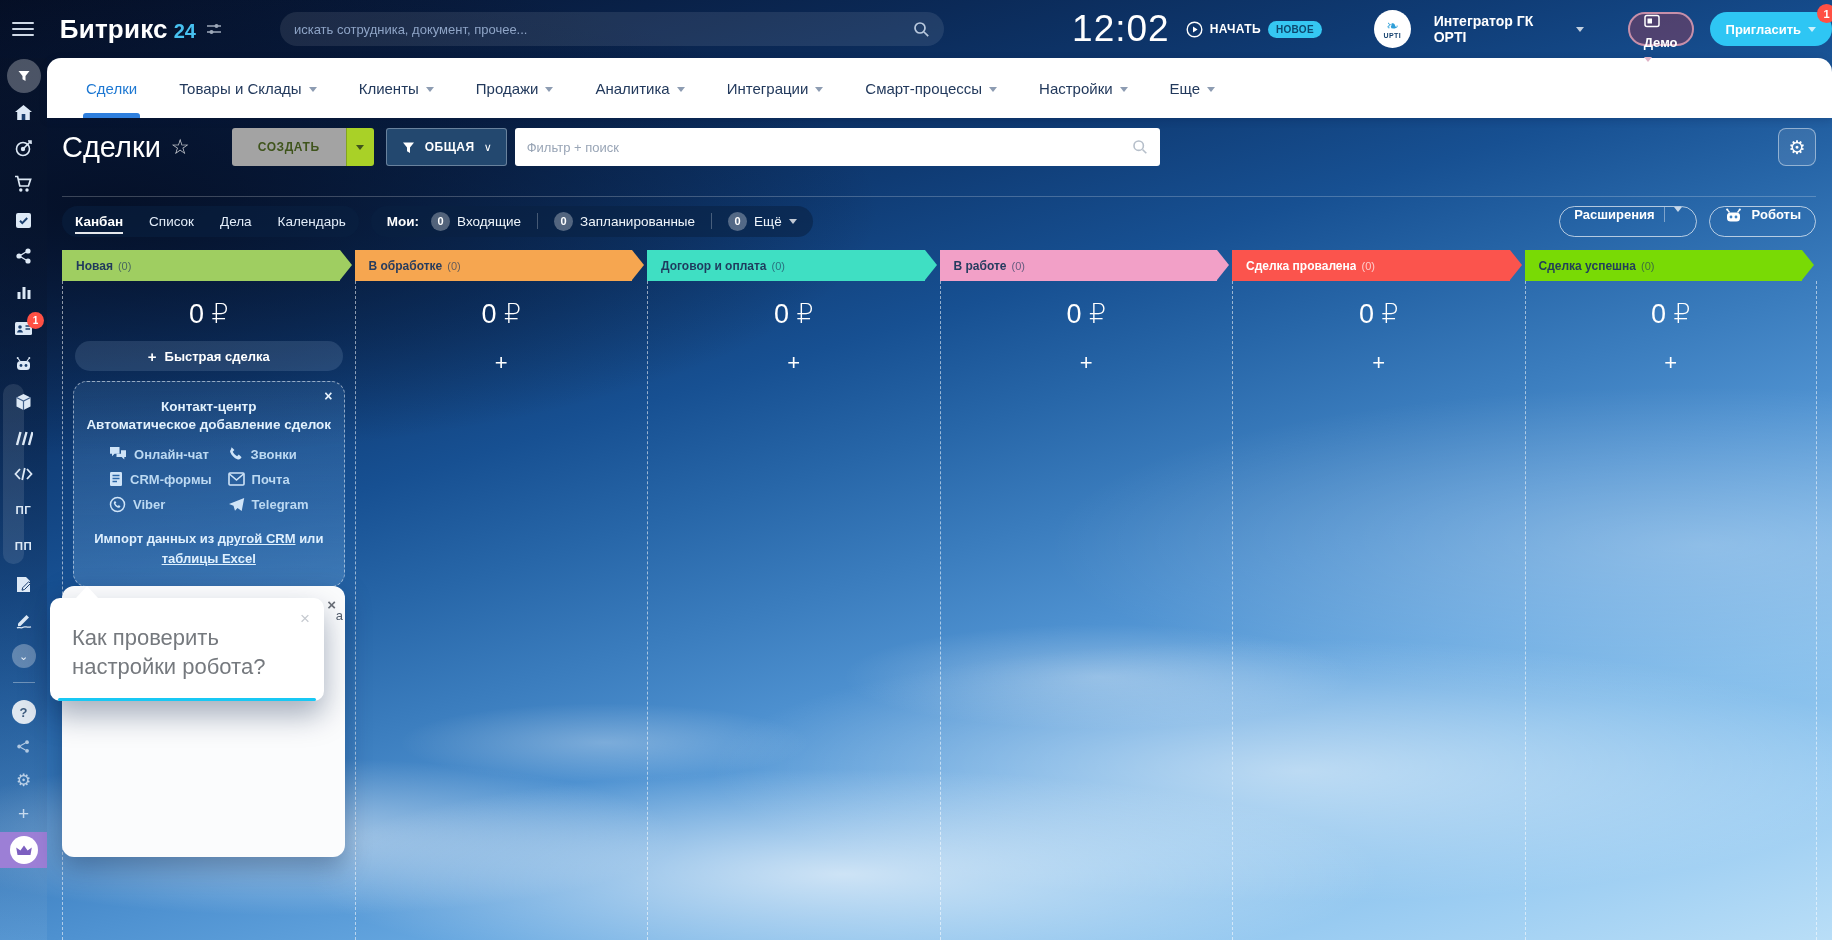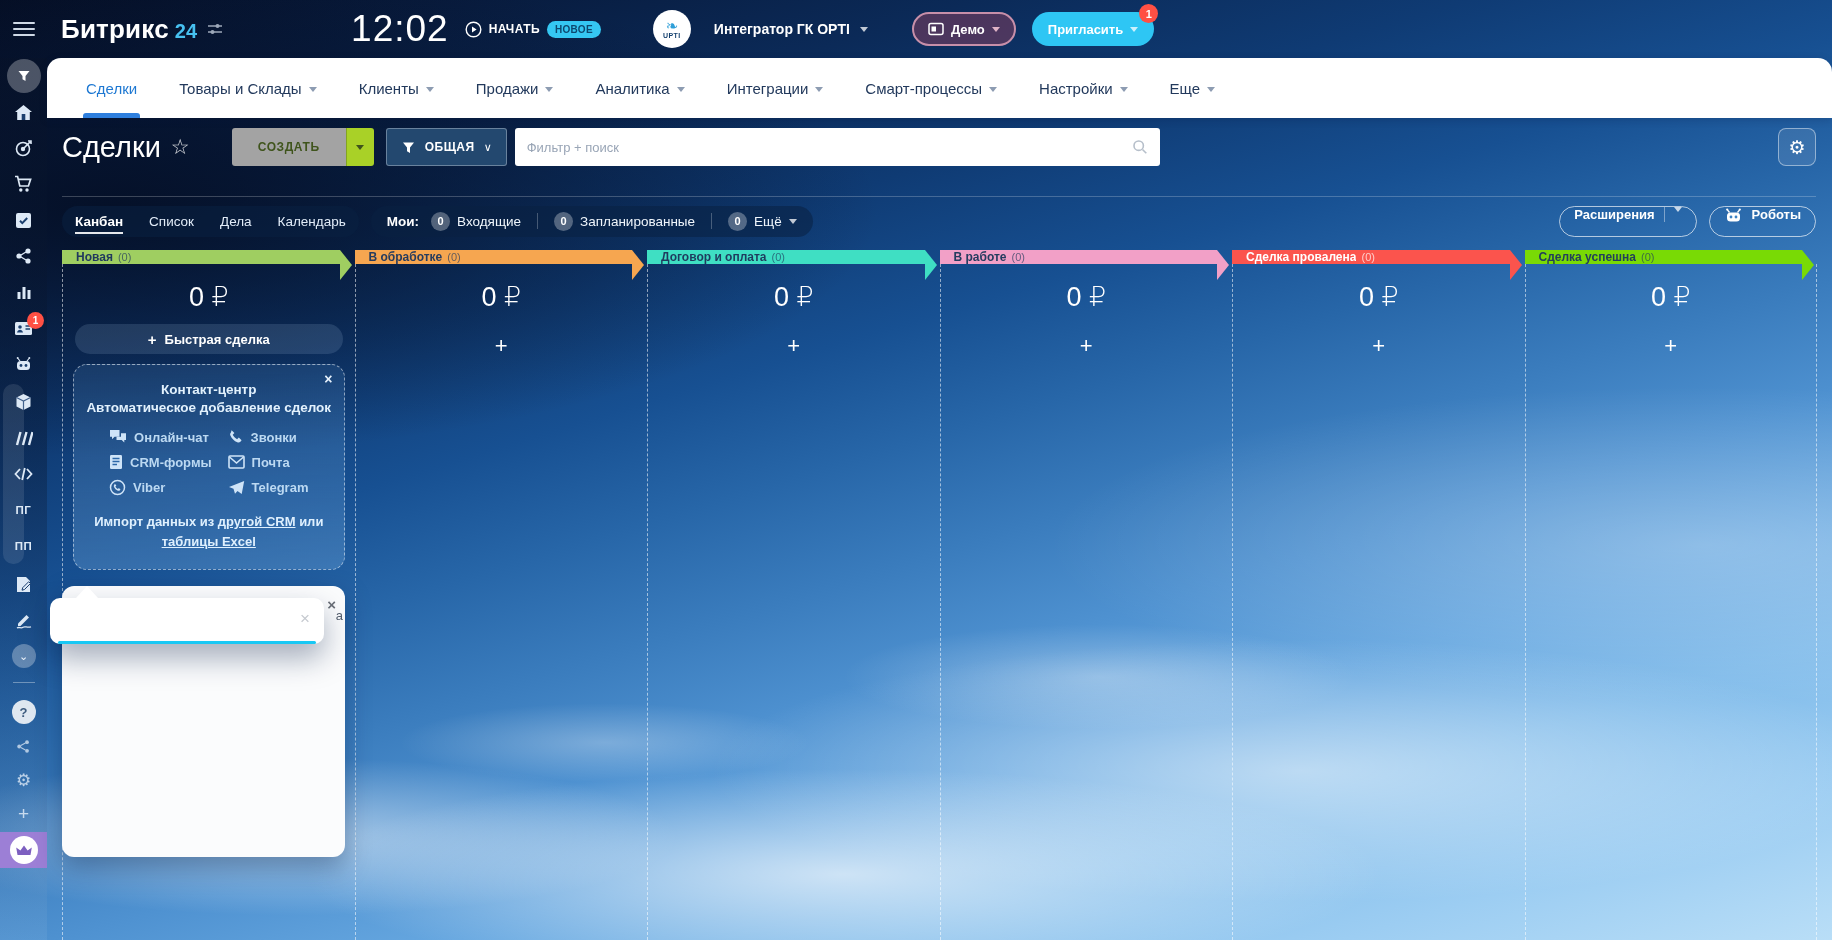--- a/index.html
+++ b/index.html
@@ -39,21 +39,21 @@
   .start { display:flex; align-items:center; gap:7px; margin-left:16px; cursor:pointer; }
   .start .lbl { color:#fff; font-size:12px; font-weight:bold; letter-spacing:.4px; }
   .badge-new { background:#35c7f2; color:#0d486f; font-size:10px; font-weight:bold; padding:3px 8px; border-radius:9px; letter-spacing:.3px; }
   .account { display:flex; align-items:center; gap:10px; margin-left:52px; cursor:pointer; }
   .avatar { width:38px; height:38px; border-radius:50%; background:#fff; display:flex; flex-direction:column; align-items:center; justify-content:center; overflow:hidden; }
   .avatar .feather { color:#2e9fd8; font-size:15px; line-height:12px; font-style:italic; }
   .avatar .av-t { color:#14406e; font-size:7px; font-weight:bold; letter-spacing:.4px; }
   .account .name { color:#fff; font-size:14px; font-weight:bold;margin-left:13px; }
   .chev { display:inline-block; border-left:4px solid transparent; border-right:4px solid transparent; border-top:5px solid rgba(255,255,255,.75); }
   .btn-demo { margin-left:44px; height:34px; border-radius:17px; border:2px solid #c78fa9; background:rgba(130,62,94,.55);
-    display:flex; align-items:center; gap:7px; padding:0 14px; cursor:pointer; }
+    display:flex; align-items:flex-start; gap:7px; padding:0 14px; cursor:pointer;flex-direction:column; }
   .btn-demo .lbl { color:#fff; font-size:13px; font-weight:bold; }
   .btn-invite { position:relative; margin-left:16px; height:34px; border-radius:17px; background:#2ec6f4;
     display:flex; align-items:center; gap:7px; padding:0 16px; cursor:pointer; }
   .btn-invite .lbl { color:#fff; font-size:13px; font-weight:bold; }
   .btn-invite .cnt { position:absolute; top:-8px; right:-4px; width:19px; height:19px; border-radius:50%;
     background:#ff5044; color:#fff; font-size:11px; font-weight:bold; display:flex; align-items:center; justify-content:center; }
 
   
   .navbar { position:absolute; top:58px; left:47px; right:0; height:60px; z-index:20; background:#ffffff;
     border-radius:14px 14px 0 0; display:flex; align-items:center; padding:0 18px; box-shadow:0 2px 8px rgba(0,20,60,.2); }
@@ -97,21 +97,21 @@
   .cgroup .clbl { color:#f0f6fc; font-size:13.5px; }
   .vdiv { width:1px; height:16px; background:rgba(255,255,255,.25); margin:0 6px; }
   .right-btns { margin-left:auto; display:flex; gap:12px; }
   .btn-outline { height:31px; border-radius:16px; border:1px solid rgba(255,255,255,.65); display:flex; align-items:flex-start;
     padding:0 14px; gap:9px; cursor:pointer; color:#fff; font-size:13px; font-weight:bold; }
   .btn-outline .odiv { width:1px; height:15px; background:rgba(255,255,255,.4); }
 
   
   .kanban { position:absolute; top:250px; left:62px; right:15px; bottom:0; z-index:6; display:flex; overflow:hidden; }
   .kcol { flex:1; display:flex; flex-direction:column; min-width:0; }
-  .col-header { position:relative; height:14px; margin-right:15px; background:var(--col); color:var(--tc);
+  .col-header { position:relative; height:31px; margin-right:15px; background:var(--col); color:var(--tc);
     display:flex; align-items:center; padding:0 14px; gap:5px; cursor:pointer; }
   .col-header::after { content:""; position:absolute; left:100%; top:0; border-top:15.5px solid transparent;
     border-bottom:15.5px solid transparent; border-left:12px solid var(--col); }
   .col-header .t { font-size:12px; font-weight:bold; white-space:nowrap; overflow:hidden; }
   .col-header .c { font-size:11px; opacity:.7; }
   .kbody { flex:1; border-left:1px dashed rgba(255,255,255,.55); padding:0 10px; }
   .kcol:last-child .kbody { border-right:1px dashed rgba(255,255,255,.55); }
   .ksum { margin-top:17px; text-align:center; color:#fff; font-size:27px; font-weight:300; }
   .kadd { margin:20px auto 0; width:30px; height:30px; color:#fff; font-size:22px; font-weight:300; text-align:center; cursor:pointer; }
   .quick-deal { margin:11px 2px 0; height:30px; border-radius:15px; background:rgba(190,220,245,.14);
@@ -183,20 +183,29 @@
     <span class="b1">Битрикс</span>
     <span class="b2">24</span>
   </div>
   <span class="logo-slider">
     <svg width="16" height="16" viewBox="0 0 16 16">
         <path d="M1 5h14M1 11h14" stroke="#cfd9e6" stroke-width="1.6"></path>
         <circle cx="10.5" cy="5" r="2" fill="#cfd9e6"></circle>
         <circle cx="5.5" cy="11" r="2" fill="#cfd9e6"></circle>
       </svg>
   </span>
+  <div class="top-search">
+    <input placeholder="искать сотрудника, документ, прочее..." style="">
+    <span>
+      <svg width="17" height="17" viewBox="0 0 17 17">
+          <circle cx="7" cy="7" r="5" fill="none" stroke="#b9c9de" stroke-width="1.7"></circle>
+          <path d="M11 11l4.2 4.2" stroke="#b9c9de" stroke-width="1.7"></path>
+        </svg>
+    </span>
+  </div>
   <div class="clock">12:02</div>
   <div class="start">
     <span>
       <svg width="17" height="17" viewBox="0 0 17 17">
           <circle cx="8.5" cy="8.5" r="7.3" fill="none" stroke="#fff" stroke-width="1.4"></circle>
           <path d="M7 5.6v5.8l4.6-2.9z" fill="#fff"></path>
         </svg>
     </span>
     <span class="lbl">НАЧАТЬ</span>
     <span class="badge-new">НОВОЕ</span>
@@ -485,20 +494,21 @@
 
 </div>
 
 <div class="back-card">
   <span class="bc-close">×</span>
   <span class="bc-frag">а</span>
 </div>
 
 <div class="tooltip">
   <span class="tt-close">×</span>
+  <div class="tt-title">Как проверить настройки робота?</div>
 </div>
 
 <div class="sidebar">
   <div class="sb-item">
     <span class="sb-active-circle">
       <svg width="16" height="16" viewBox="0 0 16 16">
           <path d="M2.5 3h11l-4 5v5l-3-1.8V8z" fill="#fff"></path>
         </svg>
     </span>
   </div>

